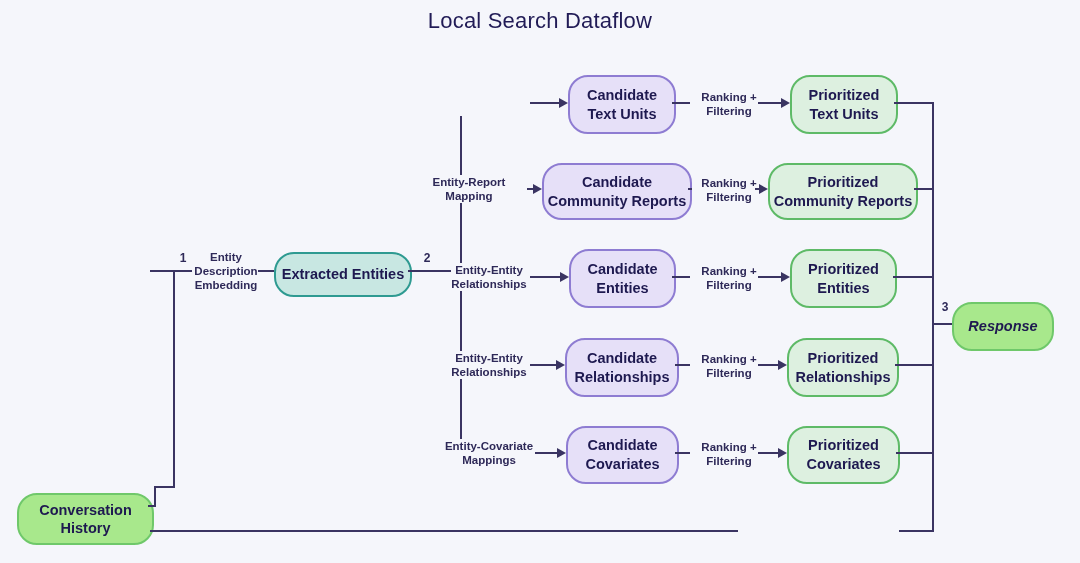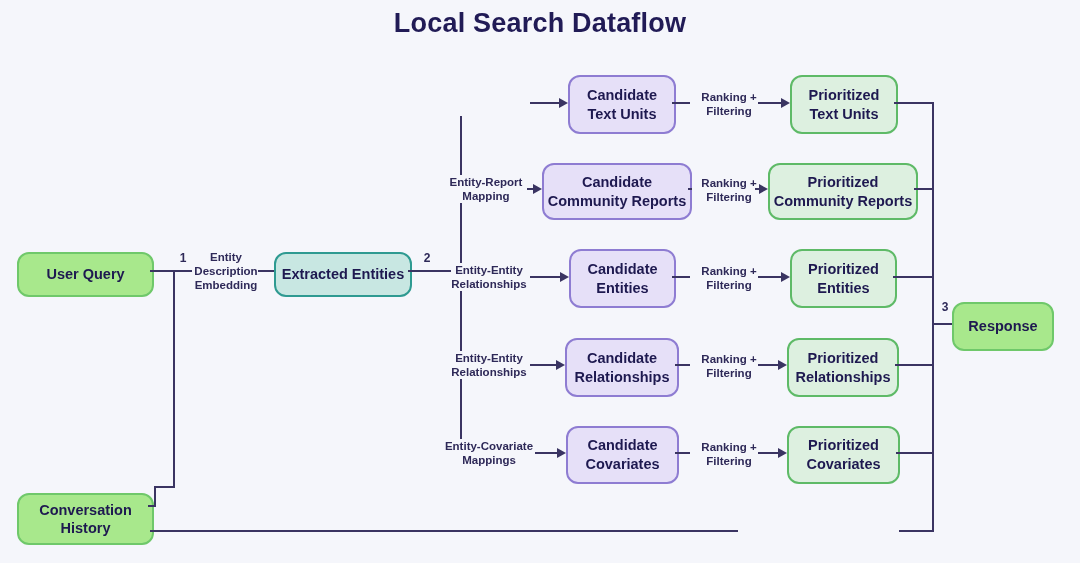--- a/index.html
+++ b/index.html
@@ -7,46 +7,43 @@
     --bright-green-fill:#a8e88c; --bright-green-border:#6fc86a;
     --light-green-fill:#ddf0e0; --light-green-border:#5eba67;
     --purple-fill:#e6e0f8; --purple-border:#8e7cd2;
     --teal-fill:#c8e7e2; --teal-border:#2e9a91;
     --text:#1e1950; --label-text:#2e2958;
   }
   html,body{margin:0;padding:0;}
   body{font-family:"Liberation Sans",sans-serif;background:var(--background);}
   .canvas{position:relative;width:1080px;height:563px;background:var(--background);overflow:hidden;}
   .title{position:absolute;left:0;top:8px;width:100%;text-align:center;
-         font-size:27px;font-weight:700;color:#211b56;letter-spacing:0.2px;}
+         font-size:22px;font-weight:400;color:#211b56;letter-spacing:0.2px;}
   .node{position:absolute;display:flex;flex-direction:column;align-items:center;justify-content:center;
-        border-radius:12px;border:2px solid;color:var(--text);font-weight:700;text-align:center;}
+        border-radius:20px;border:2px solid;color:var(--text);font-weight:700;text-align:center;}
   .node .ln{line-height:19px;font-size:14.5px;}
   .bright{background:var(--bright-green-fill);border-color:var(--bright-green-border);}
   .mint{background:var(--light-green-fill);border-color:var(--light-green-border);}
   .purple{background:var(--purple-fill);border-color:var(--purple-border);}
   .teal{background:var(--teal-fill);border-color:var(--teal-border);}
   .hline{position:absolute;height:2px;background:var(--line);}
   .vline{position:absolute;width:2px;background:var(--line);}
   .head{position:absolute;width:0;height:0;border-top:5px solid transparent;
         border-bottom:5px solid transparent;border-left:9px solid var(--line);}
   .elabel{position:absolute;text-align:center;color:var(--label-text);
           font-size:11.5px;font-weight:700;line-height:14px;}
   .num{position:absolute;text-align:center;color:var(--label-text);font-size:12px;font-weight:700;width:14px;}
 </style>
 </head>
 <body>
 
 <div class="canvas">
 
   <div class="title">Local Search Dataflow</div>
 
-  <div class="node bright" style="left:17px;top:252px;width:133px;height:41px;">
-    <div class="ln">User Query</div>
-  </div>
 
   <div class="node bright" style="left:17px;top:493px;width:133px;height:48px;">
     <div class="ln" style="line-height:18px;">Conversation</div>
     <div class="ln" style="line-height:18px;">History</div>
   </div>
 
   <div class="node teal" style="left:274px;top:252px;width:134px;height:41px;">
     <div class="ln">Extracted Entities</div>
   </div>
 
@@ -85,21 +82,21 @@
     <div>Filtering</div>
   </div>
   <div class="hline" style="left:758px;top:102px;width:23px;"></div>
   <div class="head" style="left:781px;top:98px;"></div>
   <div class="node mint" style="left:790px;top:75px;width:104px;height:55px;">
     <div class="ln">Prioritized</div>
     <div class="ln">Text Units</div>
   </div>
   <div class="hline" style="left:894px;top:102px;width:40px;"></div>
 
-  <div class="elabel" style="left:426px;top:175px;width:120px;">
+  <div class="elabel" style="left:409px;top:175px;width:120px;">
     <div>Entity-Report</div>
     <div>Mapping</div>
   </div>
   <div class="hline" style="left:527px;top:188px;width:6px;"></div>
   <div class="head" style="left:533px;top:184px;"></div>
   <div class="node purple" style="left:542px;top:163px;width:146px;height:53px;">
     <div class="ln">Candidate</div>
     <div class="ln">Community Reports</div>
   </div>
   <div class="hline" style="left:688px;top:188px;width:4px;"></div>
@@ -183,19 +180,19 @@
     <div class="ln">Covariates</div>
   </div>
   <div class="hline" style="left:896px;top:452px;width:38px;"></div>
 
   <div class="vline" style="left:932px;top:102px;height:429px;"></div>
 
   <div class="hline" style="left:933px;top:323px;width:34px;"></div>
   <div class="head" style="left:967px;top:319px;"></div>
   <div class="num" style="left:938px;top:300px;">3</div>
 
-  <div class="node bright" style="left:952px;top:302px;width:98px;height:45px;">
+  <div class="node bright" style="left:952px;top:302px;width:98px;height:45px;font-style:italic;">
     <div class="ln">Response</div>
   </div>
 
   <div class="hline" style="left:899px;top:530px;width:35px;"></div>
 
 </div>
 
 </body></html>

